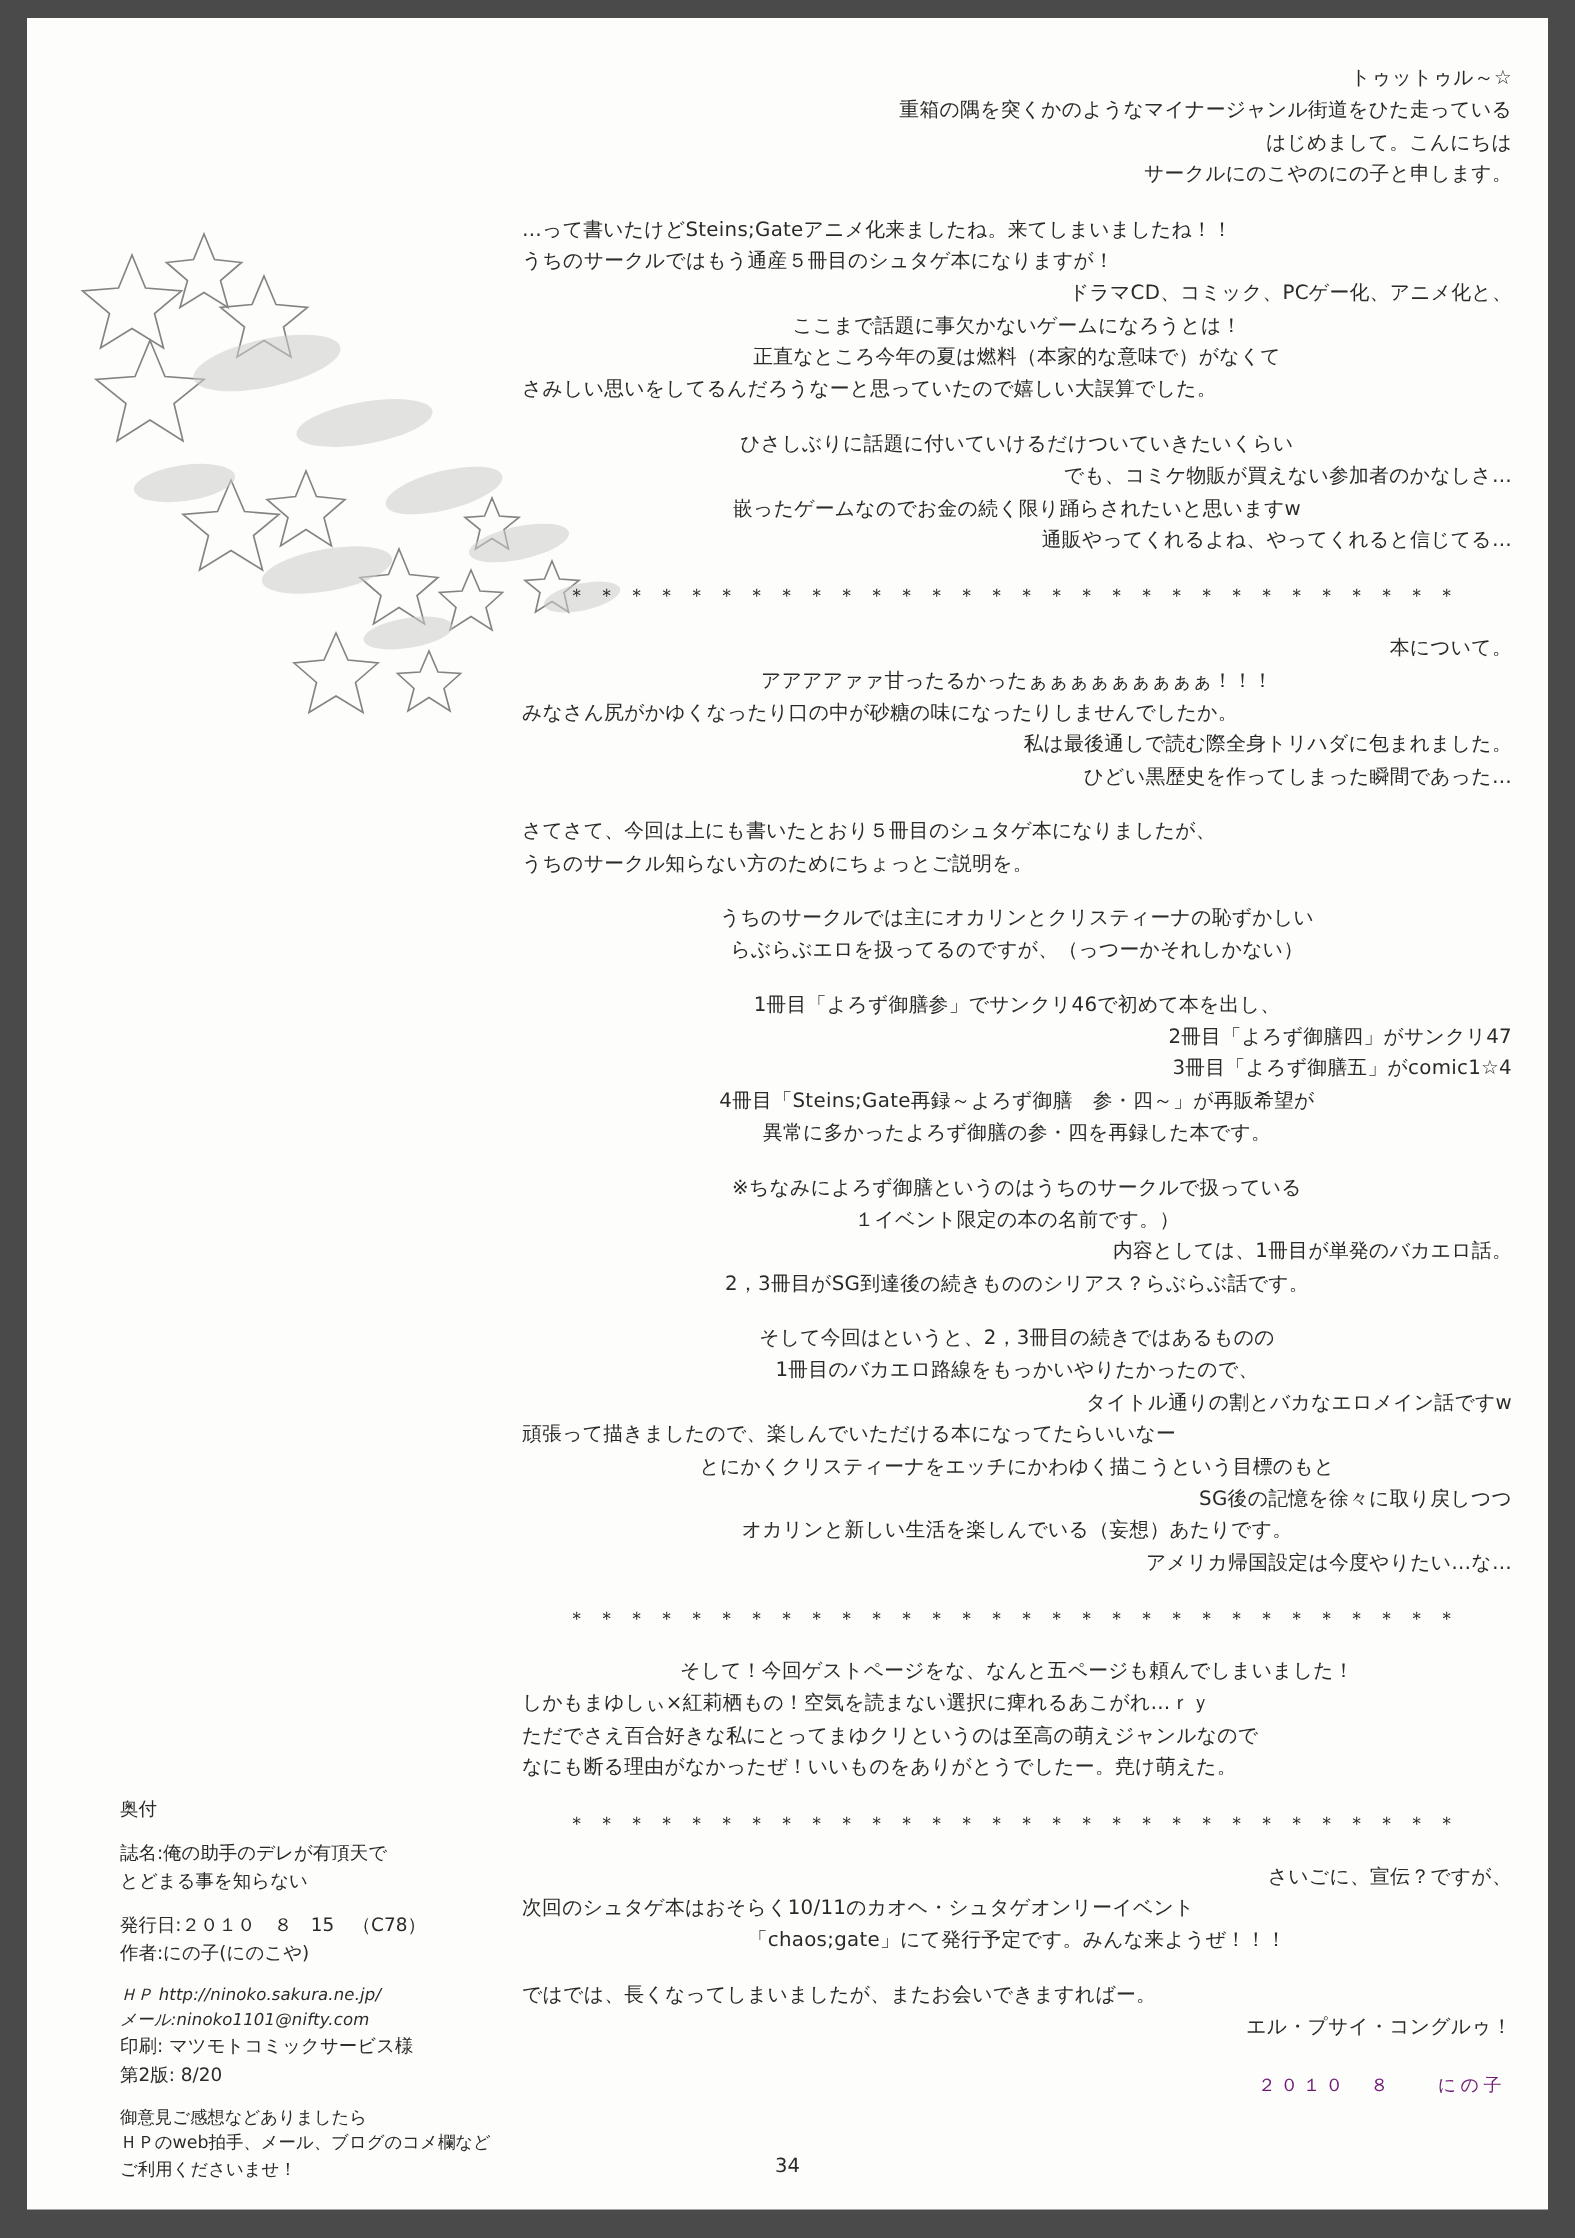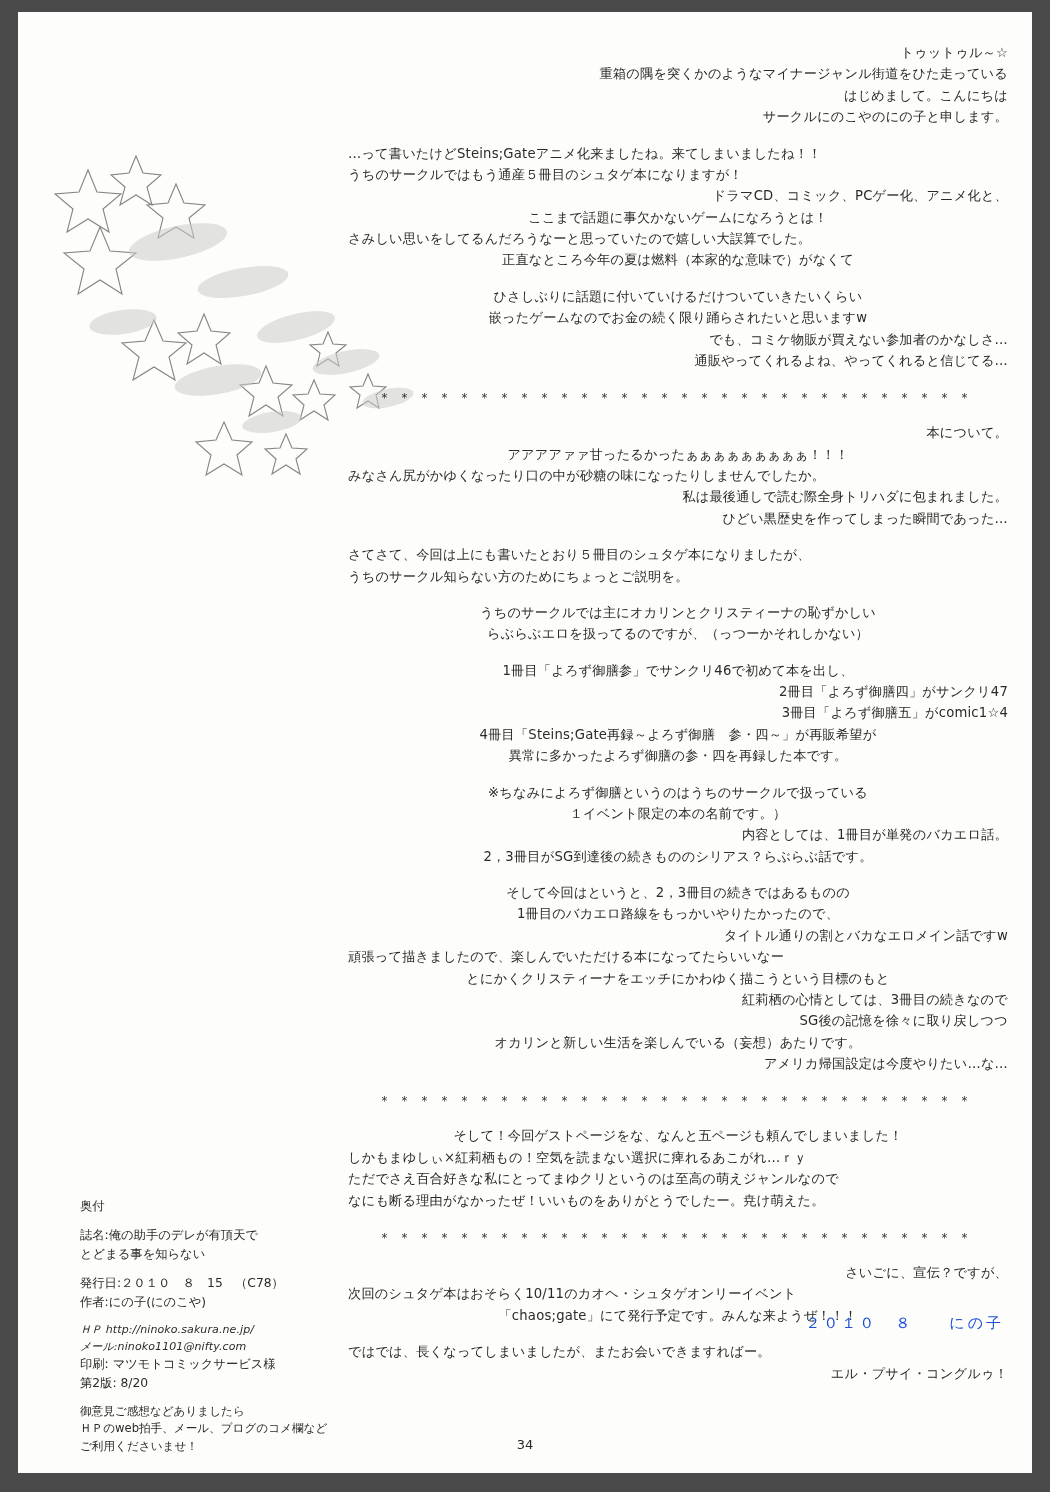--- a/index.html
+++ b/index.html
@@ -66,24 +66,24 @@
     width: 330px;
     color: #2a2a2a;
     font-size: 12.3px;
     line-height: 1.5;
   }
   .colophon .grp { margin-bottom: 11px; margin-left: 20px; }
   .colophon .small { font-size: 11.6px; }
   .sig {
     position: absolute;
     right: 28px;
-    top: 1302px;
-    font-size: 15px;
+    top: 1370px;
+    font-size: 12px;
     letter-spacing: 3px;
-    color: #1d4ed8;
+    color: #701a75;
   }
   .pagenum {
     position: absolute;
     left: 0;
     right: 0;
     top: 1425px;
     text-align: center;
     font-size: 13px;
     color: #2a2a2a;
   }
@@ -128,28 +128,28 @@
       <span class="ln r">重箱の隅を突くかのようなマイナージャンル街道をひた走っている</span>
       <span class="ln r">はじめまして。こんにちは</span>
       <span class="ln r">サークルにのこやのにの子と申します。</span>
     </div>
 
     <div class="blk">
       <span class="ln l">…って書いたけどSteins;Gateアニメ化来ましたね。来てしまいましたね！！</span>
       <span class="ln l">うちのサークルではもう通産５冊目のシュタゲ本になりますが！</span>
       <span class="ln r">ドラマCD、コミック、PCゲー化、アニメ化と、</span>
       <span class="ln c">ここまで話題に事欠かないゲームになろうとは！</span>
+      <span class="ln c">正直なところ今年の夏は燃料（本家的な意味で）がなくて</span>
       <span class="ln l">さみしい思いをしてるんだろうなーと思っていたので嬉しい大誤算でした。</span>
-      <span class="ln c">正直なところ今年の夏は燃料（本家的な意味で）がなくて</span>
     </div>
 
     <div class="blk">
       <span class="ln c">ひさしぶりに話題に付いていけるだけついていきたいくらい</span>
+      <span class="ln r">でも、コミケ物販が買えない参加者のかなしさ…</span>
       <span class="ln c">嵌ったゲームなのでお金の続く限り踊らされたいと思いますw</span>
-      <span class="ln r">でも、コミケ物販が買えない参加者のかなしさ…</span>
       <span class="ln r">通販やってくれるよね、やってくれると信じてる…</span>
     </div>
 
     <div class="sep">＊＊＊＊＊＊＊＊＊＊＊＊＊＊＊＊＊＊＊＊＊＊＊＊＊＊＊＊＊＊</div>
 
     <div class="blk">
       <span class="ln r">本について。</span>
       <span class="ln c">アアアアァァ甘ったるかったぁぁぁぁぁぁぁぁぁ！！！</span>
       <span class="ln l">みなさん尻がかゆくなったり口の中が砂糖の味になったりしませんでしたか。</span>
       <span class="ln r">私は最後通しで読む際全身トリハダに包まれました。</span>
@@ -180,21 +180,20 @@
       <span class="ln r">内容としては、1冊目が単発のバカエロ話。</span>
       <span class="ln c">2，3冊目がSG到達後の続きもののシリアス？らぶらぶ話です。</span>
     </div>
 
     <div class="blk">
       <span class="ln c">そして今回はというと、2，3冊目の続きではあるものの</span>
       <span class="ln c">1冊目のバカエロ路線をもっかいやりたかったので、</span>
       <span class="ln r">タイトル通りの割とバカなエロメイン話ですw</span>
       <span class="ln l">頑張って描きましたので、楽しんでいただける本になってたらいいなー</span>
       <span class="ln c">とにかくクリスティーナをエッチにかわゆく描こうという目標のもと</span>
-      <span class="ln r">紅莉栖の心情としては、3冊目の続きなので</span>
       <span class="ln r">SG後の記憶を徐々に取り戻しつつ</span>
       <span class="ln c">オカリンと新しい生活を楽しんでいる（妄想）あたりです。</span>
       <span class="ln r">アメリカ帰国設定は今度やりたい…な…</span>
     </div>
 
     <div class="sep">＊＊＊＊＊＊＊＊＊＊＊＊＊＊＊＊＊＊＊＊＊＊＊＊＊＊＊＊＊＊</div>
 
     <div class="blk">
       <span class="ln c">そして！今回ゲストページをな、なんと五ページも頼んでしまいました！</span>
       <span class="ln l">しかもまゆしぃ×紅莉栖もの！空気を読まない選択に痺れるあこがれ…ｒｙ</span>

